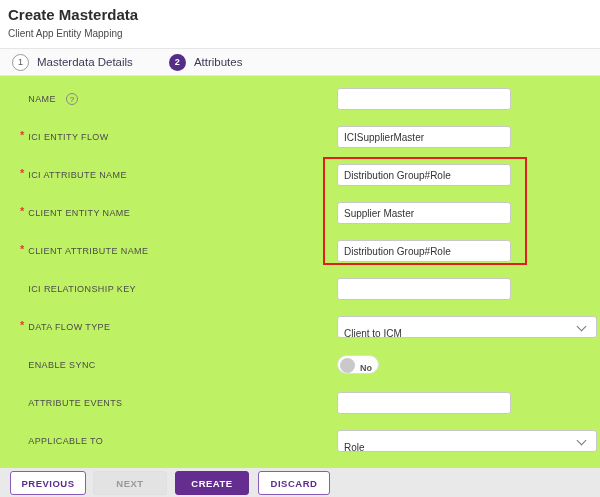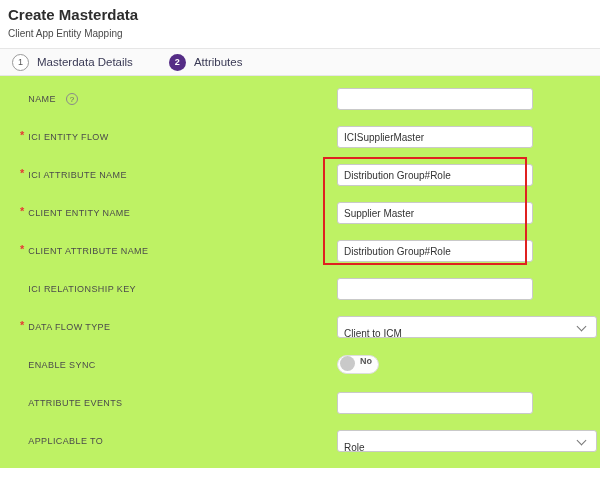--- a/index.html
+++ b/index.html
@@ -30,29 +30,29 @@
 
   .form-area{position:absolute;left:0;top:76px;width:600px;height:392px;background:#bef264;}
   .row{position:absolute;left:0;width:600px;height:24px;}
   .row-label{position:absolute;left:20px;top:5px;display:flex;align-items:center;}
   .req{color:var(--required-red);font-size:11px;font-weight:700;margin-right:4px;position:relative;top:-2px;}
   .req.hidden{visibility:hidden;}
   .lbl{font-size:9px;color:#4b4b4b;letter-spacing:.4px;}
   .help-icon{width:12px;height:12px;border:1px solid #8a8a8a;border-radius:50%;color:#666;font-size:8px;
     display:inline-flex;align-items:center;justify-content:center;margin-left:10px;cursor:pointer;}
 
-  .text-input{position:absolute;left:337px;top:0;width:196px;height:22px;border:1px solid var(--border-gray);
+  .text-input{position:absolute;left:337px;top:0;width:174px;height:22px;border:1px solid var(--border-gray);
     border-radius:3px;font-family:"Liberation Sans",sans-serif;font-size:10px;color:#333;padding:0 6px;background:#fff;outline:none;}
   .select-box{position:absolute;left:337px;top:0;width:260px;height:22px;border:1px solid var(--border-gray);
     border-radius:3px;background:#fff;font-size:10px;color:#333;display:flex;align-items:center;
     padding:12px 24px 0 6px;cursor:pointer;position:absolute;}
   .chev{position:absolute;right:11px;top:6px;width:7px;height:7px;border-right:1.5px solid #777;
     border-bottom:1.5px solid #777;transform:rotate(45deg);}
   .toggle{position:absolute;left:337px;top:1px;width:42px;height:19px;border:1px solid #ddd;border-radius:10px;
-    background:#fdfdfd;display:flex;align-items:flex-start;cursor:pointer;}
+    background:#fdfdfd;display:flex;align-items:flex-end;cursor:pointer;}
   .toggle-knob{width:15px;height:15px;border-radius:50%;background:#c9c9c9;margin-left:2px;}
   .toggle-text{font-size:9px;color:#555;margin-left:5px;font-weight:600;}
 
   .annotation-box{position:absolute;left:323px;top:157px;width:204px;height:108px;
     border:2px solid var(--annotation-red);pointer-events:none;}
 
   .footer{position:absolute;left:0;top:468px;width:600px;height:29px;background:var(--footer-bg);}
   .btn{position:absolute;top:3px;height:24px;border-radius:3px;font-family:"Liberation Sans",sans-serif;
     font-size:9.5px;font-weight:700;letter-spacing:.5px;cursor:pointer;display:flex;align-items:center;
     justify-content:center;}
@@ -158,13 +158,19 @@
         </div>
         <div class="select-box">
           <span>Role</span>
           <span class="chev"></span>
         </div>
       </div>
     </div>
 
   <div class="annotation-box"></div>
 
+  <div class="footer">
+      <button class="btn outline" style="left: 10px; width: 76px;">PREVIOUS</button>
+      <button class="btn disabled" style="left: 93px; width: 74px;">NEXT</button>
+      <button class="btn primary" style="left: 175px; width: 74px;">CREATE</button>
+      <button class="btn outline" style="left: 258px; width: 72px;">DISCARD</button>
+    </div>
 </div>
 
 </body></html>

